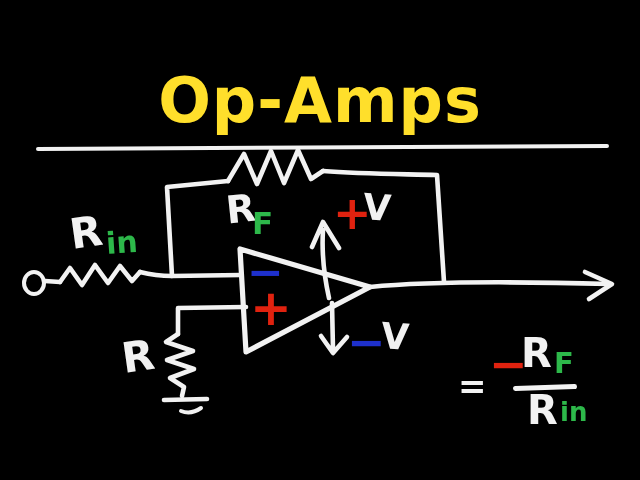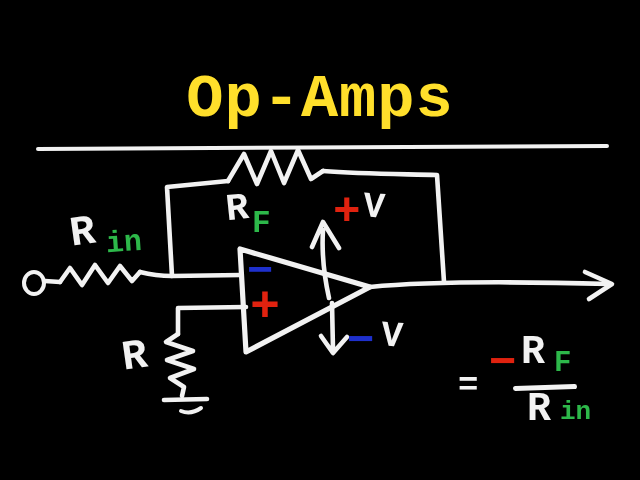--- a/index.html
+++ b/index.html
@@ -15,21 +15,20 @@
   body {
     background: var(--background);
     font-family: "DejaVu Sans", sans-serif;
     overflow: hidden;
   }
   .stage {
     position: relative;
     width: 640px;
     height: 380px;
     background: var(--background);
-    font-family: Liberation Mono, monospace;
   }
   svg.circuit {
     position: absolute;
     left: 0; top: 0;
     width: 640px; height: 480px;
   }
   .stroke {
     fill: none;
     stroke: var(--ink);
     stroke-width: 4.6;

